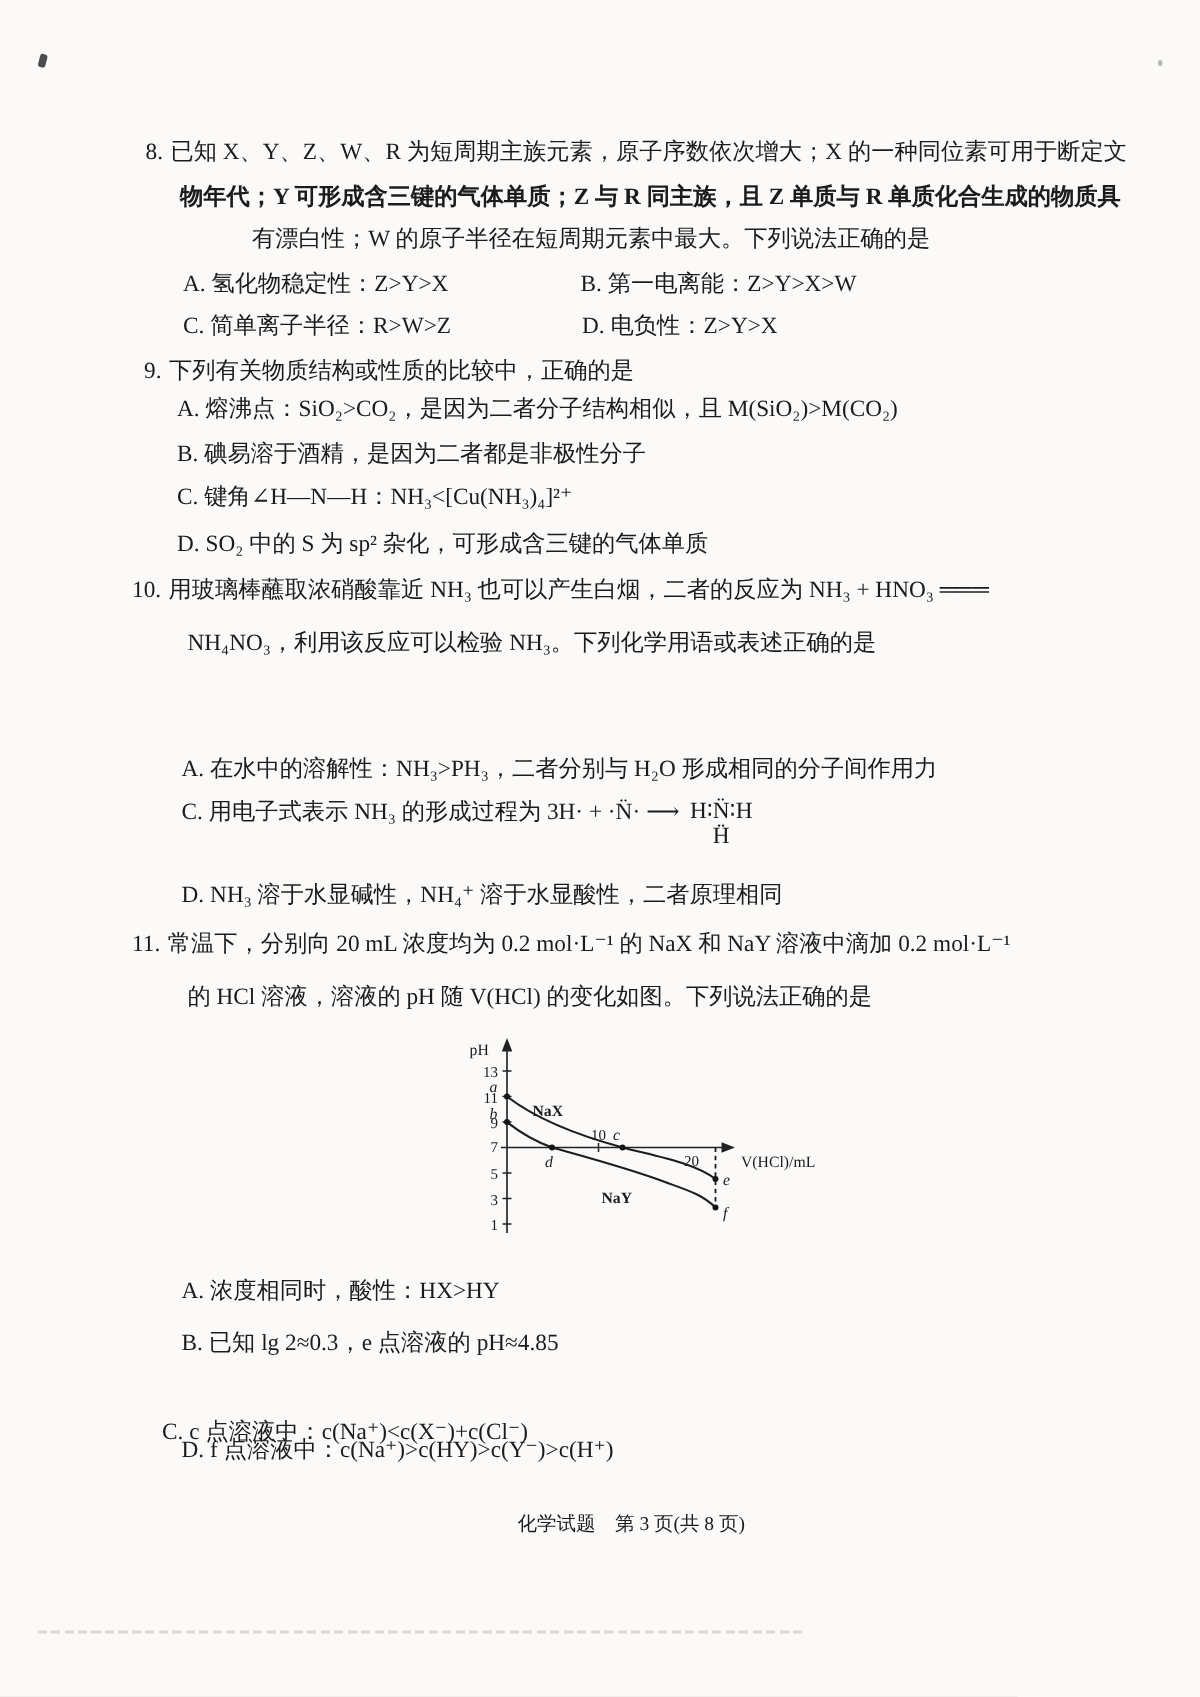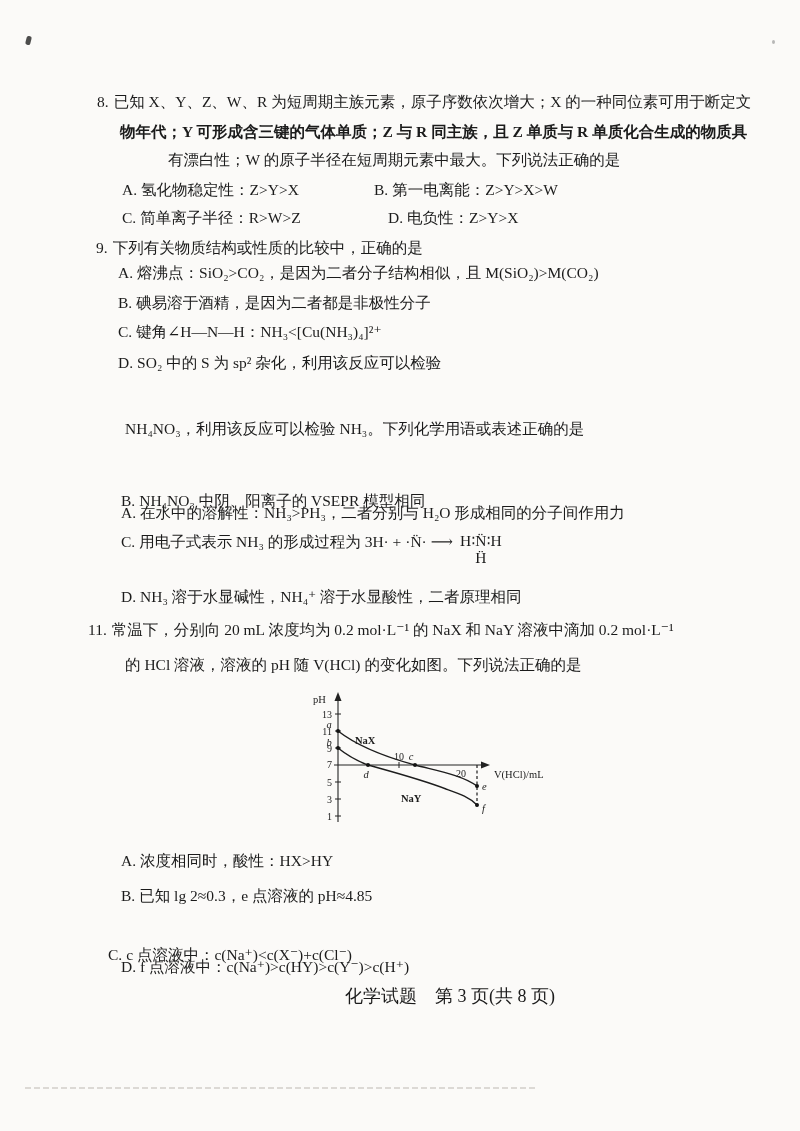--- a/index.html
+++ b/index.html
@@ -9,21 +9,21 @@
     font-family:"Liberation Serif","DejaVu Serif","DejaVu Sans",serif;
     color:#1b1b1b;font-size:15.5px;
   }
   .line{position:absolute;white-space:nowrap;line-height:20px;}
   .qnum{margin-right:5px;}
   .opt{position:absolute;white-space:nowrap;line-height:20px;}
   .opt .lbl{margin-right:4px;}
   .edot{display:inline-block;vertical-align:top;text-align:center;margin-left:4px;}
   .edot span{display:block;line-height:17px;}
   .arrow{letter-spacing:-1px;margin:0 4px;}
-  .footer{position:absolute;white-space:nowrap;font-size:18px;}
+  .footer{position:absolute;white-space:nowrap;font-size:13px;margin-top:23px;}
   .chart{position:absolute;left:298px;top:690px;width:280px;height:152px;}
   .chart svg{display:block;width:100%;height:100%;}
   .axis{stroke:#222;stroke-width:1.1;fill:none;}
   .tick{stroke:#222;stroke-width:1;}
   .curve{stroke:#1d1d1d;stroke-width:1.4;fill:none;}
   .dash{stroke:#1d1d1d;stroke-width:1.2;stroke-dasharray:3 2.5;}
   .dot{fill:#141414;}
   .ctext{font-family:"Liberation Serif","DejaVu Serif",serif;fill:#1b1b1b;font-size:10px;}
   .cpt{font-style:italic;font-size:10.5px;}
   .cname{font-size:10.5px;font-weight:bold;}
@@ -38,34 +38,34 @@
 <div class="page">
 
   <div class="mark-tl"></div>
   <div class="mark-tr"></div>
 
   <div class="line" style="left:97px;top:92px;"><span class="qnum">8.</span><span>已知 X、Y、Z、W、R 为短周期主族元素，原子序数依次增大；X 的一种同位素可用于断定文</span></div>
   <div class="line" style="left:120px;top:122px;font-weight:bold;">物年代；Y 可形成含三键的气体单质；Z 与 R 同主族，且 Z 单质与 R 单质化合生成的物质具</div>
   <div class="line" style="left:120px;top:150px;margin-left:48px;">有漂白性；W 的原子半径在短周期元素中最大。下列说法正确的是</div>
 
   <div class="opt" style="left:122px;top:180px;"><span class="lbl">A.</span><span>氢化物稳定性：Z&gt;Y&gt;X</span></div>
-  <div class="opt" style="left:374px;top:180px;"><span class="lbl">B.</span><span>第一电离能：Z&gt;Y&gt;X&gt;W</span></div>
+  <div class="opt" style="left:387px;top:180px;"><span class="lbl">B.</span><span>第一电离能：Z&gt;Y&gt;X&gt;W</span></div>
   <div class="opt" style="left:122px;top:208px;"><span class="lbl">C.</span><span>简单离子半径：R&gt;W&gt;Z</span></div>
   <div class="opt" style="left:388px;top:208px;"><span class="lbl">D.</span><span>电负性：Z&gt;Y&gt;X</span></div>
 
   <div class="line" style="left:96px;top:238px;"><span class="qnum">9.</span><span>下列有关物质结构或性质的比较中，正确的是</span></div>
   <div class="opt" style="left:118px;top:263px;"><span class="lbl">A.</span><span>熔沸点：SiO₂&gt;CO₂，是因为二者分子结构相似，且 M(SiO₂)&gt;M(CO₂)</span></div>
   <div class="opt" style="left:118px;top:293px;"><span class="lbl">B.</span><span>碘易溶于酒精，是因为二者都是非极性分子</span></div>
   <div class="opt" style="left:118px;top:322px;"><span class="lbl">C.</span><span>键角∠H—N—H：NH₃&lt;[Cu(NH₃)₄]²⁺</span></div>
-  <div class="opt" style="left:118px;top:353px;"><span class="lbl">D.</span><span>SO₂ 中的 S 为 sp² 杂化，利用该反应可以检验</span></div>
+  <div class="opt" style="left:118px;top:353px;"><span class="lbl">D.</span><span>SO₂ 中的 S 为 sp² 杂化，可形成含三键的气体单质</span></div>
 
+  <div class="line" style="left:88px;top:384px;"><span class="qnum">10.</span><span>用玻璃棒蘸取浓硝酸靠近 NH₃ 也可以产生白烟，二者的反应为 NH₃ + HNO₃ ═══</span></div>
   <div class="line" style="left:125px;top:419px;">NH₄NO₃，利用该反应可以检验 NH₃。下列化学用语或表述正确的是</div>
 
   <div class="opt" style="left:121px;top:456px;margin-top:47px;"><span class="lbl">A.</span><span>在水中的溶解性：NH₃&gt;PH₃，二者分别与 H₂O 形成相同的分子间作用力</span></div>
-  <div class="opt" style="left:121px;top:491px;"><span class="lbl">B.</span><span>NH₄NO₃ 中阴、阳离子的 VSEPR 模型相同</span></div>
 
   <div class="opt" style="left:121px;top:532px;">
     <span class="lbl">C.</span><span>用电子式表示 NH₃ 的形成过程为 3H· + ·N̈·</span><span class="arrow">⟶</span><span class="edot"><span>H∶N̈∶H</span><span>Ḧ</span></span>
   </div>
 
   <div class="opt" style="left:121px;top:587px;"><span class="lbl">D.</span><span>NH₃ 溶于水显碱性，NH₄⁺ 溶于水显酸性，二者原理相同</span></div>
 
   <div class="line" style="left:88px;top:620px;"><span class="qnum">11.</span><span>常温下，分别向 20 mL 浓度均为 0.2 mol·L⁻¹ 的 NaX 和 NaY 溶液中滴加 0.2 mol·L⁻¹</span></div>
   <div class="line" style="left:125px;top:655px;">的 HCl 溶液，溶液的 pH 随 V(HCl) 的变化如图。下列说法正确的是</div>
 

